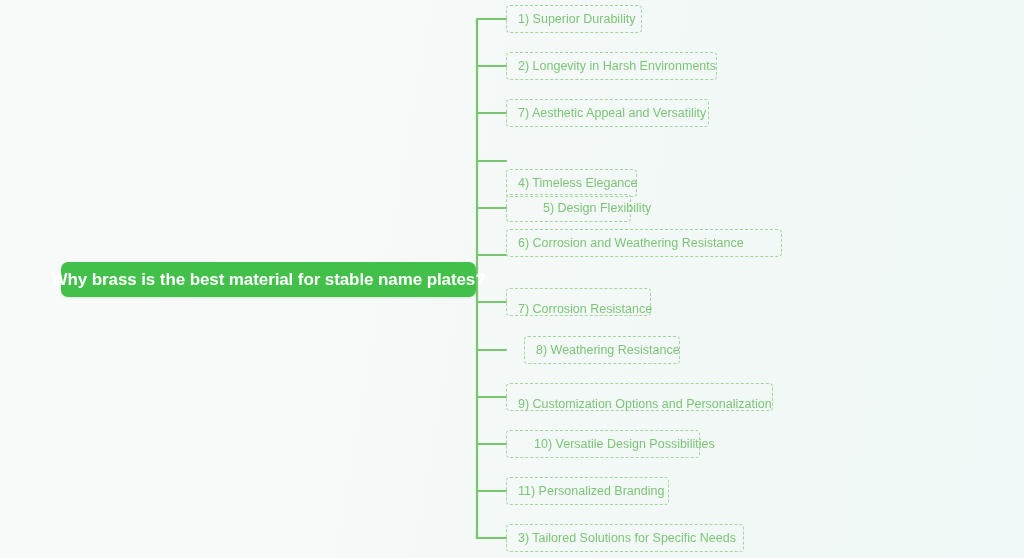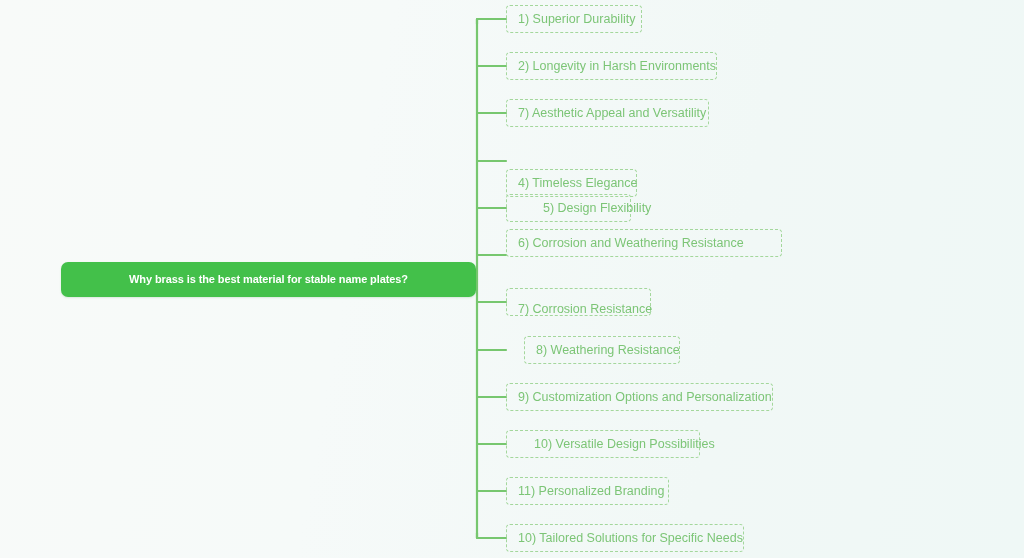--- a/index.html
+++ b/index.html
@@ -33,21 +33,21 @@
     box-sizing: border-box;
     background: #43c04a;
     border-radius: 7px;
     display: flex;
     align-items: center;
     justify-content: center;
     box-shadow: 0 1px 2px rgba(60,140,70,0.16);
   }
   .root-node-label {
     color: #ffffff;
-    font-size: 11px;
+    font-size: 17px;
     font-weight: bold;
     letter-spacing: -0.1px;
     white-space: nowrap;
     line-height: 1;
   }
 
   
   .connector-layer {
     position: absolute;
     left: 0;
@@ -123,27 +123,27 @@
       </div>
       <div class="branch-node" style="left: 506px; top: 229px; width: 276px; border-color: rgb(164, 215, 156);">
         <span class="branch-node-label" style="color: rgb(124, 197, 118);">6) Corrosion and Weathering Resistance</span>
       </div>
       <div class="branch-node" style="left: 506px; top: 288px; width: 145px; border-color: rgb(164, 215, 156); align-items: flex-end;">
         <span class="branch-node-label" style="color: rgb(124, 197, 118);">7) Corrosion Resistance</span>
       </div>
       <div class="branch-node" style="left: 524px; top: 336px; width: 156px; border-color: rgb(164, 215, 156);">
         <span class="branch-node-label" style="color: rgb(124, 197, 118);">8) Weathering Resistance</span>
       </div>
-      <div class="branch-node" style="left: 506px; top: 383px; width: 267px; border-color: rgb(164, 215, 156);">
+      <div class="branch-node" style="left: 506px; top: 383px; width: 267px; border-color: rgb(164, 215, 156); align-items: flex-end;">
         <span class="branch-node-label" style="color: rgb(124, 197, 118);">9) Customization Options and Personalization</span>
       </div>
       <div class="branch-node" style="left: 506px; top: 430px; width: 194px; border-color: rgb(164, 215, 156); padding-left: 27px;">
         <span class="branch-node-label" style="color: rgb(124, 197, 118);">10) Versatile Design Possibilities</span>
       </div>
       <div class="branch-node" style="left: 506px; top: 477px; width: 163px; border-color: rgb(164, 215, 156);">
         <span class="branch-node-label" style="color: rgb(124, 197, 118);">11) Personalized Branding</span>
       </div>
       <div class="branch-node" style="left: 506px; top: 524px; width: 238px; border-color: rgb(164, 215, 156);">
-        <span class="branch-node-label" style="color: rgb(124, 197, 118);">10) Tailored Solutions for Specific Needs</span>
+        <span class="branch-node-label" style="color: rgb(124, 197, 118);">3) Tailored Solutions for Specific Needs</span>
       </div>
     </div>
 
 </div>
 
 </body></html>

